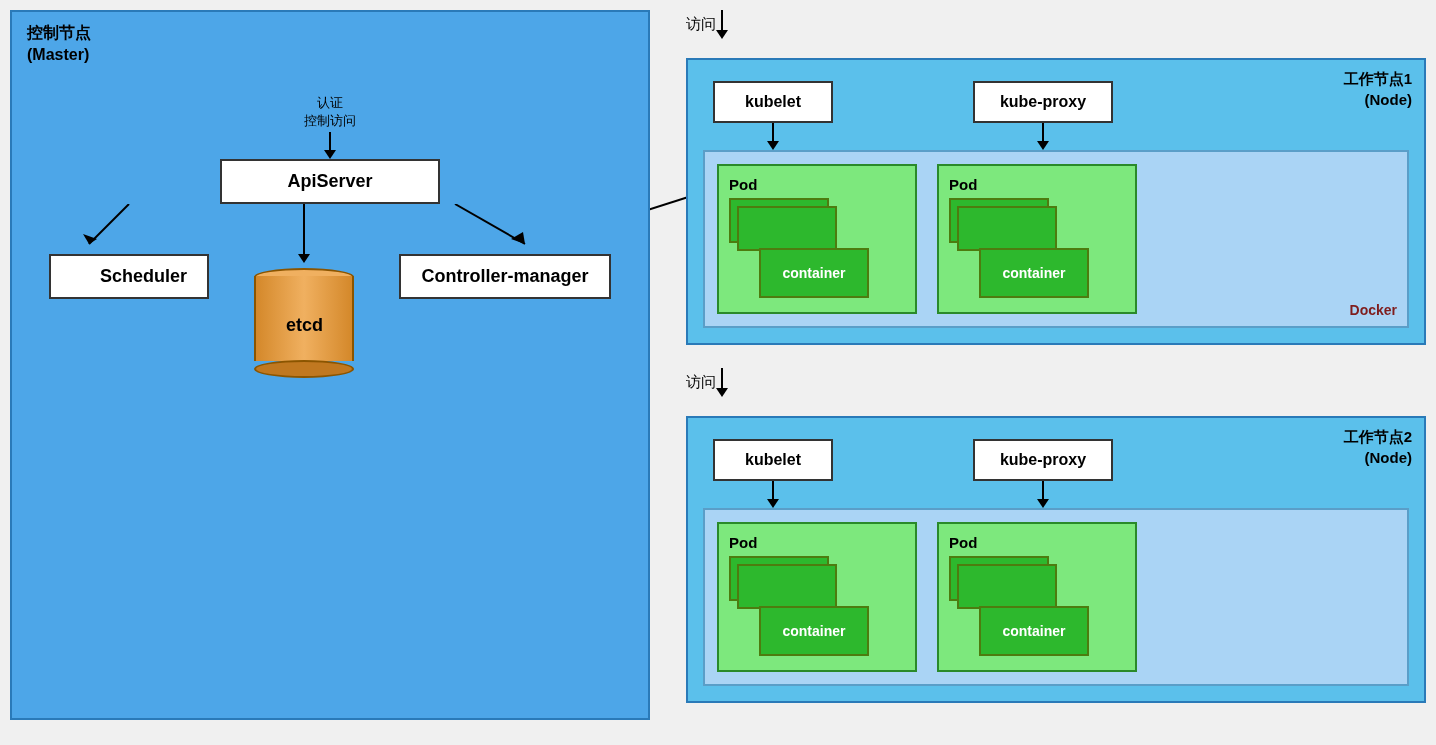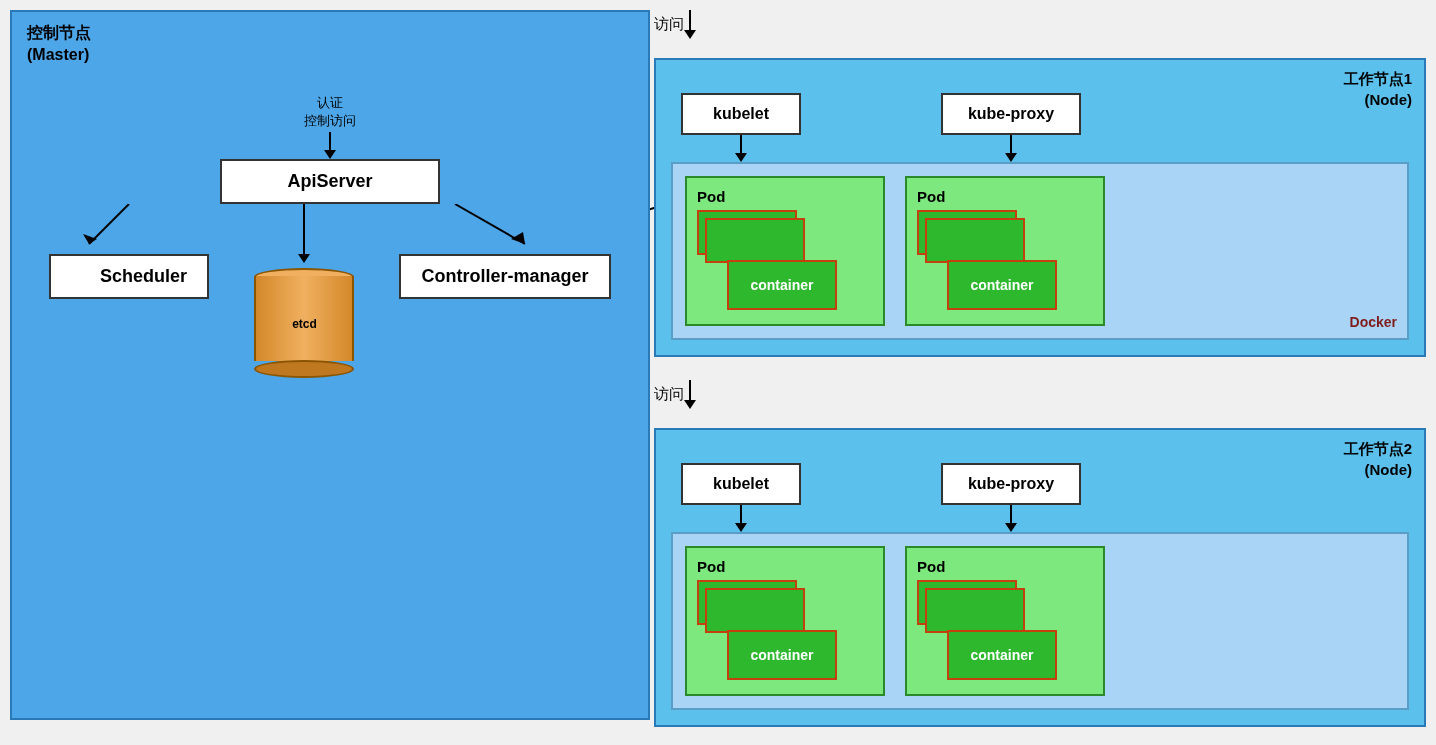--- a/index.html
+++ b/index.html
@@ -68,21 +68,21 @@
       display: flex;
       flex-direction: column;
       gap: 15px;
       flex: 1;
     }
 
     .worker-node {
       background: #5bc0eb;
       border: 2px solid #2a7ab8;
       position: relative;
-      padding: 28px 15px 15px 15px;
+      padding: 16px 15px 15px 15px;
     }
 
     .worker-label {
       position: absolute;
       top: 8px;
       right: 12px;
       font-size: 15px;
       font-weight: bold;
       color: #000;
       text-align: right;
@@ -101,21 +101,21 @@
 
     .pod-label {
       font-size: 15px;
       font-weight: bold;
       color: #000;
       margin-bottom: 5px;
     }
 
     .container-box {
       background: #2db82d;
-      border: 2px solid #c2410c;
+      border: 2px solid #4d7c0f;
       position: absolute;
       display: flex;
       align-items: center;
       justify-content: center;
       font-size: 14px;
       color: white;
       font-weight: bold;
     }
 
     .docker-label {
@@ -151,21 +151,21 @@
       width: 100%;
       height: 100%;
       pointer-events: none;
     }
 
     .main-layout {
       display: flex;
       width: 1416px;
       height: 725px;
       position: relative;
-      gap: 4px;
+      gap: 36px;
     }
 
     .access-row {
       display: flex;
       flex-direction: row;
       align-items: center;
       margin-bottom: 4px;
     }
   </style>
 </head>
@@ -218,21 +218,21 @@
         <div style="display:flex; flex-direction:column; align-items:center;">
           <div class="v-arrow" style="margin-top:0;">
             <div class="v-line" style="height:50px;"></div>
             <div class="arrowhead-down"></div>
           </div>
 
           <div style="position:relative; width:110px; height:110px; margin-top:5px;">
             <div style="position:absolute; top:0; left:5px; width:100px; height:18px; background:#f0b060; border:2px solid #8B5500; border-radius:50%;"></div>
             <div style="position:absolute; top:8px; left:5px; width:100px; height:85px; background:linear-gradient(to right,#d4882a,#f0b060,#d4882a); border-left:2px solid #8B5500; border-right:2px solid #8B5500;"></div>
             <div style="position:absolute; bottom:0; left:5px; width:100px; height:18px; background:#c07820; border:2px solid #8B5500; border-radius:50%;"></div>
-            <div style="position:absolute; top:50%; left:50%; transform:translate(-50%,-40%); font-size:12px; font-weight:bold; z-index:10;">
+            <div style="position:absolute; top:50%; left:50%; transform:translate(-50%,-40%); font-size:18px; font-weight:bold; z-index:10;">
               <span>etcd</span>
             </div>
           </div>
         </div>
 
         <div style="display:flex; flex-direction:column; align-items:center; margin-top:0;">
           <svg width="140" height="50">
             <line x1="20" y1="0" x2="90" y2="40" stroke="#000" stroke-width="2"></line>
             <polygon points="90,40 76,35 88,28" fill="#000"></polygon>
           </svg>

